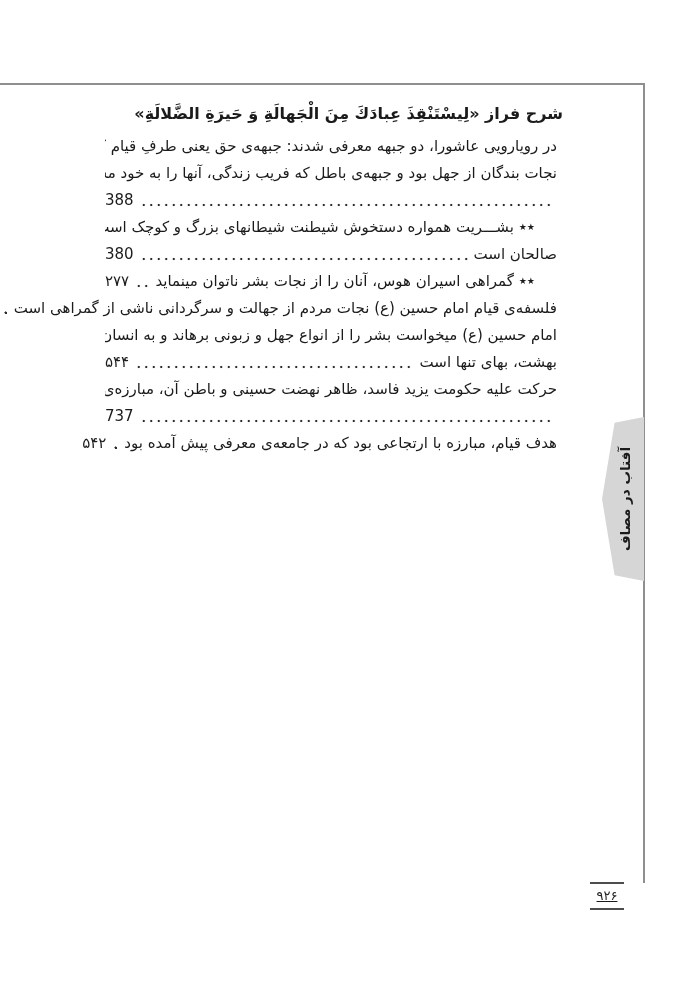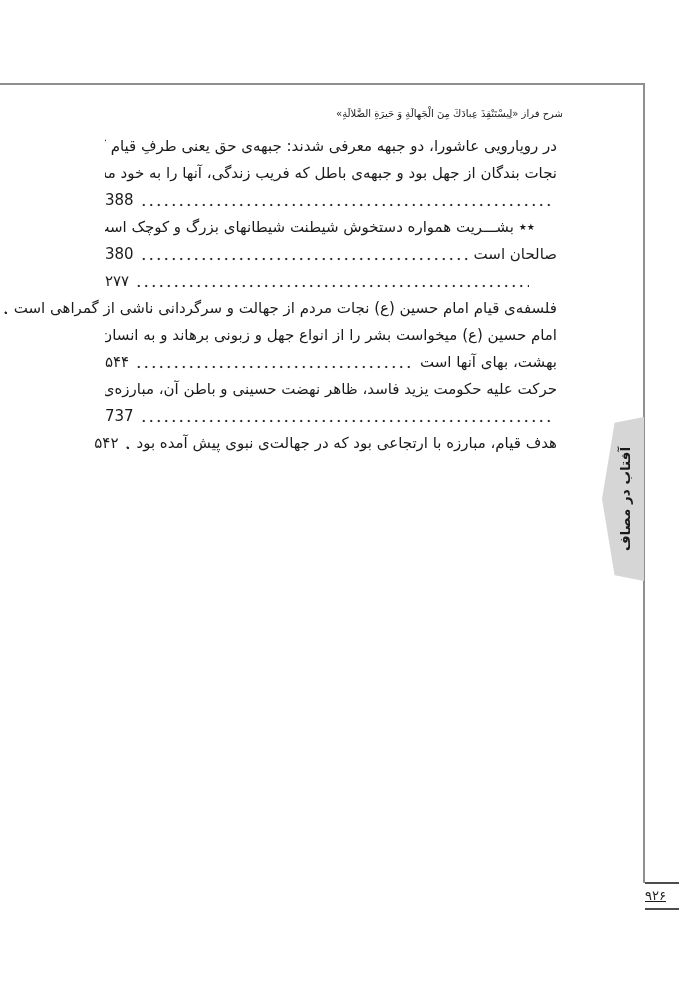--- a/index.html
+++ b/index.html
@@ -17,31 +17,31 @@
     background:#d6d6d6;
     clip-path:polygon(100% 0%,100% 100%,30% 96.5%,0% 50%,30% 3.5%);
   }
   .tab-label{
     position:absolute;left:55%;top:50%;
     transform:translate(-50%,-50%) rotate(-90deg);
     white-space:nowrap;direction:rtl;
     font-weight:bold;font-size:13.5px;color:#1a1a1a;
   }
   
-  .folio{position:absolute;left:645px;top:882px;width:34px;text-align:left;text-decoration:underline;}
+  .folio{position:absolute;left:590px;top:882px;width:34px;text-align:center;text-decoration:underline;}
   .folio .tick{display:block;height:2px;background:#4d4d4d;}
   .folio .num{display:block;font-size:13px;line-height:1;padding:5px 0 6px;color:#222;}
   
   .content{
     position:absolute;top:100px;right:143px;width:452px;
     direction:rtl;text-align:right;
     font-size:15px;line-height:27px;
   }
   .title{
-    margin:0 -6px 6px 0;font-size:10px;font-weight:normal;
+    margin:0 -6px 6px 0;font-size:16px;font-weight:bold;
     white-space:nowrap;overflow:hidden;
   }
   .jline{
     height:27px;white-space:nowrap;overflow:hidden;
     text-align:justify;text-align-last:justify;
   }
   .endline{display:flex;height:27px;}
   .endline .etext{flex:0 0 auto;white-space:nowrap;}
   .endline .dots{
     flex:1 1 auto;min-width:6px;margin:0 6px;
@@ -80,39 +80,40 @@
           <span class="dots"></span>
           <span class="pnum">388</span>
         </div>
         <div class="jline indent">٭٭ بشـــریت همواره دستخوش شیطنت شیطانهای بزرگ و کوچک است: لذا نیازمند یاری</div>
         <div class="endline">
           <span class="etext">صالحان است</span>
           <span class="dots"></span>
           <span class="pnum">380</span>
         </div>
         <div class="endline indent">
+          <span class="etext">٭٭ گمراهی اسیران هوس، آنان را از نجات بشر ناتوان مینماید</span>
           <span class="dots"></span>
           <span class="pnum">۲۷۷</span>
         </div>
         <div class="endline">
           <span class="etext">فلسفه‌ی قیام امام حسین (ع) نجات مردم از جهالت و سرگردانی ناشی از گمراهی است</span>
           <span class="dots"></span>
         </div>
         <div class="jline">امام حسین (ع) میخواست بشر را از انواع جهل و زبونی برهاند و به انسان ها بفهماند که تنها</div>
         <div class="endline">
-          <span class="etext">بهشت، بهای آنها است</span>
+          <span class="etext">بهشت، بهای تنها است</span>
           <span class="dots"></span>
           <span class="pnum">۵۴۴</span>
         </div>
         <div class="jline">حرکت علیه حکومت یزید فاسد، ظاهر نهضت حسینی و باطن آن، مبارزه‌ی گسترده با جهل</div>
         <div class="endline">
           <span class="dots"></span>
           <span class="pnum">737</span>
         </div>
         <div class="endline">
-          <span class="etext">هدف قیام، مبارزه با ارتجاعی بود که در جهالت‌ی نبوی پیش آمده بود</span>
+          <span class="etext">هدف قیام، مبارزه با ارتجاعی بود که در جامعه‌ی معرفی پیش آمده بود</span>
           <span class="dots"></span>
           <span class="pnum">۵۴۲</span>
         </div>
       </div>
   </div>
 
 </div>
 
 </body></html>

